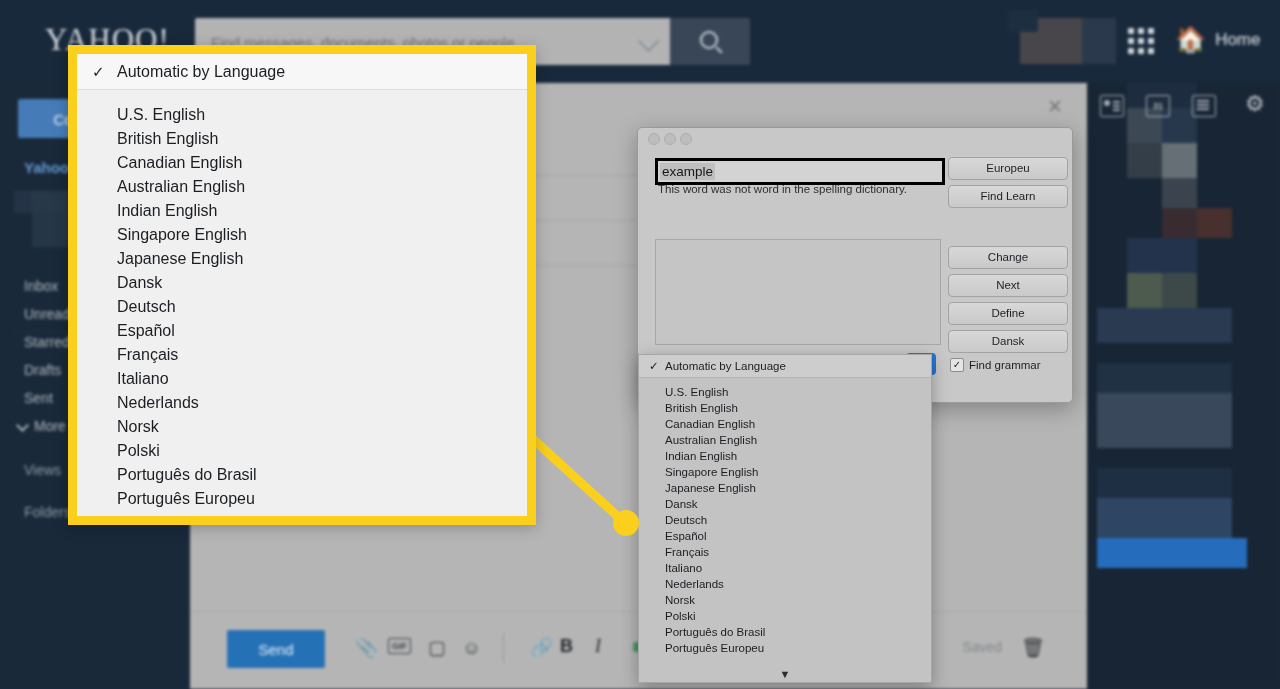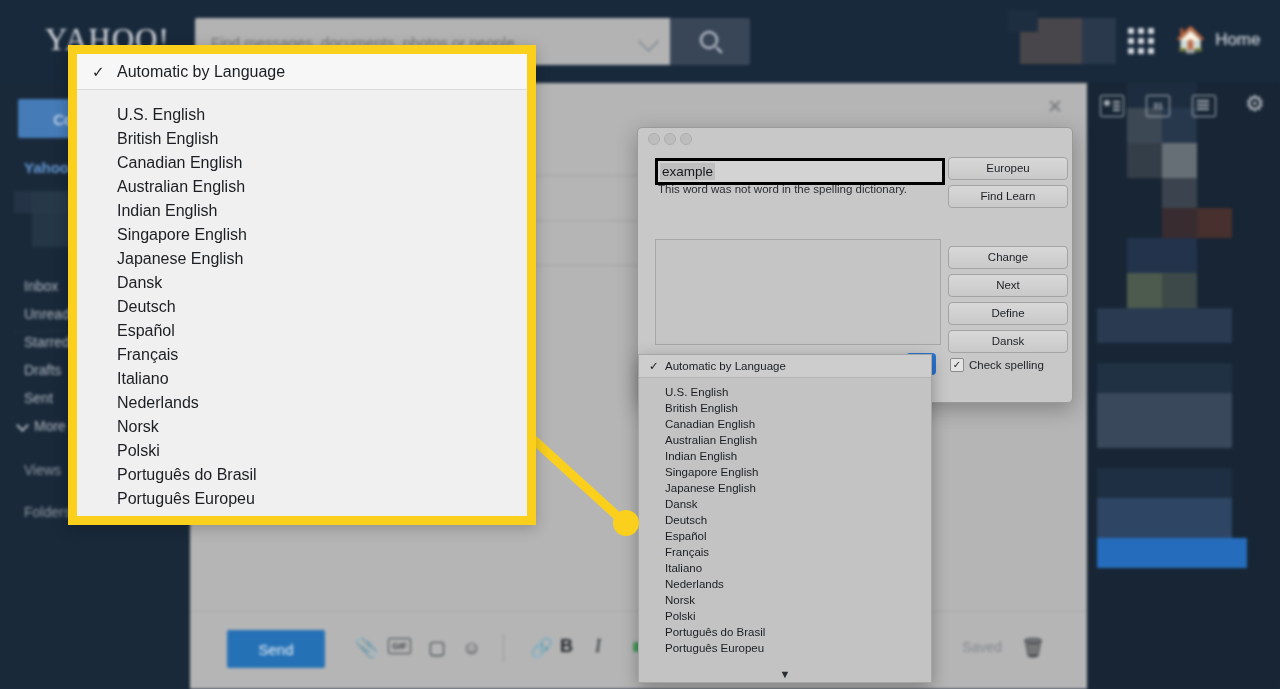--- a/index.html
+++ b/index.html
@@ -254,21 +254,21 @@
   <div class="sg-btn" style="left:310px;top:57px">Find Learn</div>
   <div class="sg-btn" style="left:310px;top:118px">Change</div>
   <div class="sg-btn" style="left:310px;top:146px">Next</div>
   <div class="sg-btn" style="left:310px;top:174px">Define</div>
   <div class="sg-btn" style="left:310px;top:202px">Dansk</div>
 </div>
 
 <div class="sg-blue"></div>
 <div class="sg-check">
   <span class="box">✓</span>
-  <span class="lbl">Check spelling</span>
+  <span class="lbl">Find grammar</span>
 </div>
 
 <div class="popup">
   <div class="sel">
     <span class="tick">✓</span><span>Automatic by Language</span>
   </div>
   <ul>
     <li>U.S. English</li>
     <li>British English</li>
     <li>Canadian English</li>

